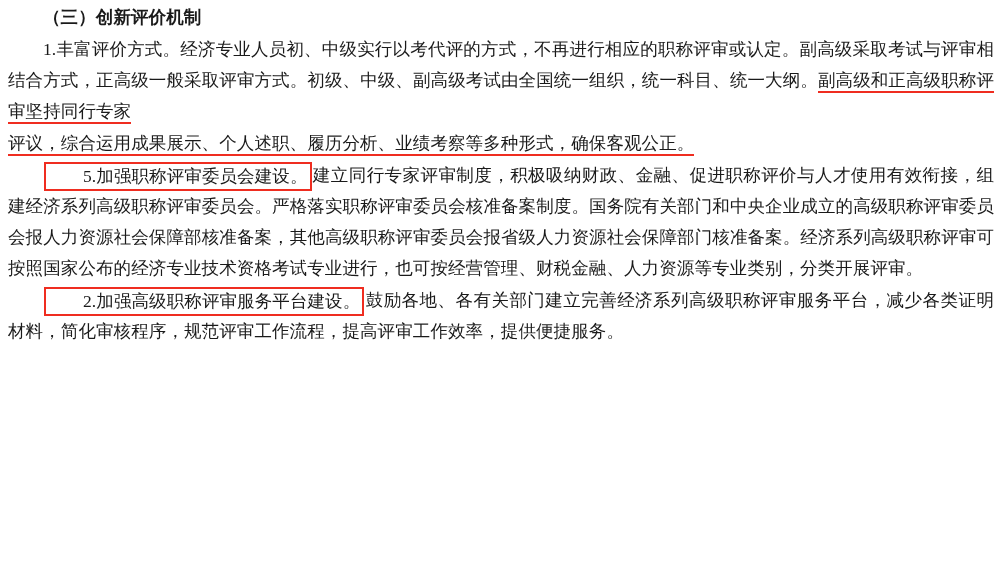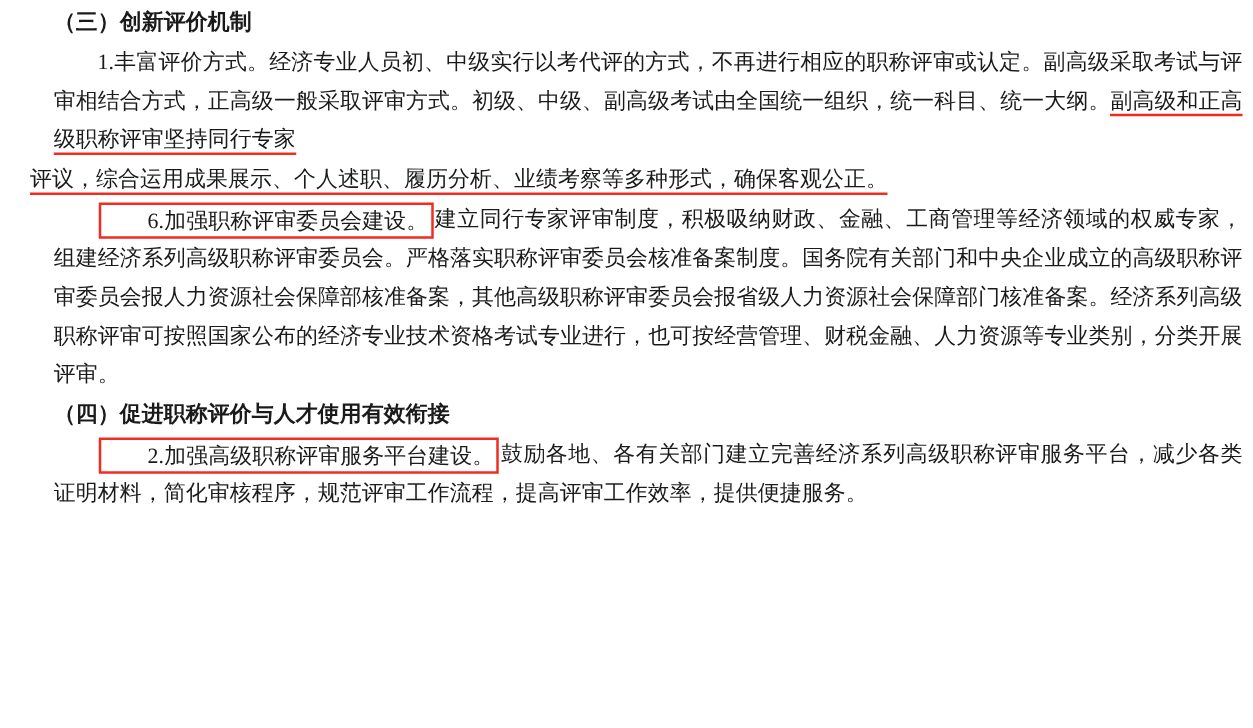--- a/index.html
+++ b/index.html
@@ -35,25 +35,23 @@
     text-justify: inter-ideograph;
     letter-spacing: 0.1px;
   }
   .heading {
     font-weight: bold;
     text-indent: 2em;
     margin-bottom: 1px;
   }
   .body-para {
     text-indent: 2em;
-    margin-left: 35px;
   }
   .cont {
     text-indent: 0;
-    margin-left: 16px;
   }
   
   .boxed {
     border: 2px solid #ef2d20;
     padding: 0 2px 1px 2px;
     margin: 0 1px;
     box-decoration-break: clone;
     -webkit-box-decoration-break: clone;
     line-height: 24px;
     display: inline-block;
@@ -75,26 +73,25 @@
     <p class="heading">（三）创新评价机制</p>
 
     <p class="body-para">
       <span>1.丰富评价方式。</span><span>经济专业人员初、中级实行以考代评的方式，不再进行相应的职称评审或认定。副高级采取考试与评审相结合方式，正高级一般采取评审方式。初级、中级、副高级考试由全国统一组织，统一科目、统一大纲。</span><span class="underlined">副高级和正高级职称评审坚持同行专家</span>
     </p>
     <p class="cont">
       <span class="underlined">评议，综合运用成果展示、个人述职、履历分析、业绩考察等多种形式，确保客观公正。</span>
     </p>
 
     <p class="body-para">
-      <span class="boxed">6.加强职称评审委员会建设。</span><span>建立同行专家评审制度，积极吸纳财政、金融、工商管理等经济领域的权威专家，组建经济系列高级职称评审委员会。严格落实职称评审委员会核准备案制度。国务院有关部门和中央企业成立的高级职称评审委员会报人力资源社会保障部核准备案，其他高级职称评审委员会报省级人力资源社会保障部门核准备案。经济系列高级职称评审可按照国家公布的经济专业技术资格考试专业进行，也可按经营管理、财税金融、人力资源等专业类别，分类开展评审。</span>
+      <span class="boxed">5.加强职称评审委员会建设。</span><span>建立同行专家评审制度，积极吸纳财政、金融、促进职称评价与人才使用有效衔接，组建经济系列高级职称评审委员会。严格落实职称评审委员会核准备案制度。国务院有关部门和中央企业成立的高级职称评审委员会报人力资源社会保障部核准备案，其他高级职称评审委员会报省级人力资源社会保障部门核准备案。经济系列高级职称评审可按照国家公布的经济专业技术资格考试专业进行，也可按经营管理、财税金融、人力资源等专业类别，分类开展评审。</span>
     </p>
 
 
 
-    <p class="heading">（四）促进职称评价与人才使用有效衔接</p>
 
 
     <p class="body-para">
       <span class="boxed">2.加强高级职称评审服务平台建设。</span><span>鼓励各地、各有关部门建立完善经济系列高级职称评审服务平台，减少各类证明材料，简化审核程序，规范评审工作流程，提高评审工作效率，提供便捷服务。</span>
     </p>
 
   </div>
 </div>
 
 </body></html>

